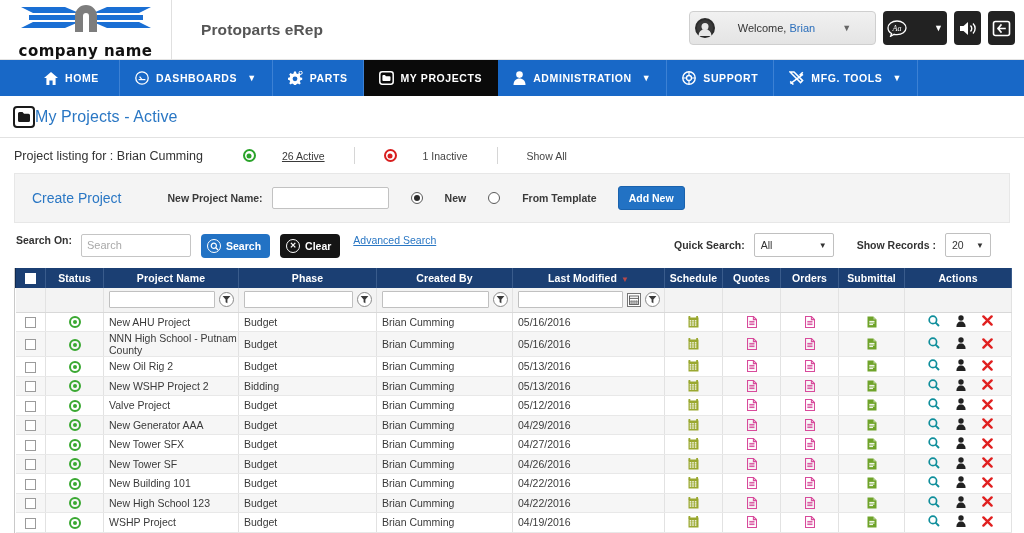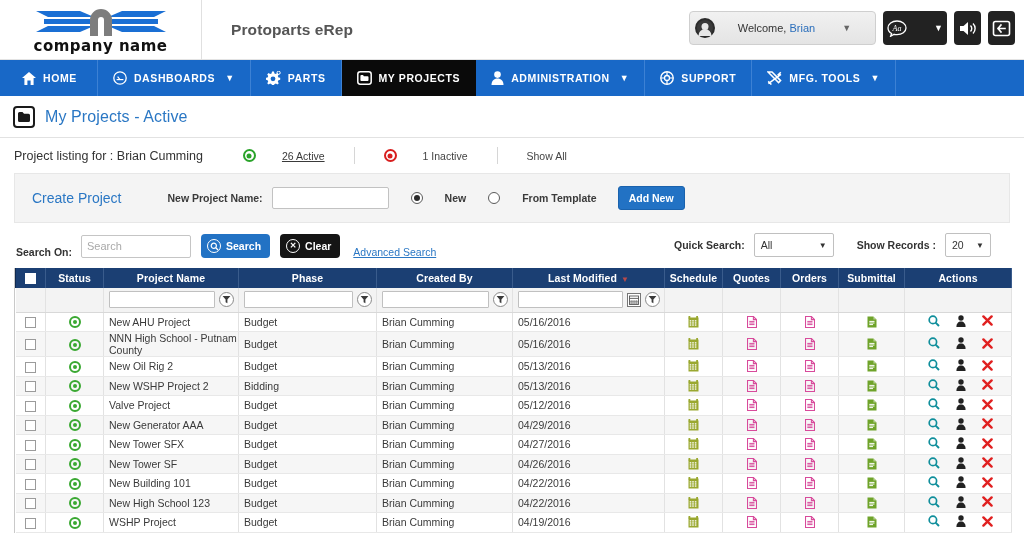--- a/index.html
+++ b/index.html
@@ -14,23 +14,23 @@
 
   
   .topbar {
     height:60px; width:100%;
     background:#ffffff;
     display:flex; align-items:center;
     position:relative;
     border-bottom:1px solid #e3e3e3;
   }
   .logo-wrap {
-    width:202px; height:60px;
+    width:172px; height:60px;
     display:flex; flex-direction:column;
-    align-items:center; justify-content:center;
+    align-items:center; justify-content:space-between;
     border-right:1px solid #e0e0e0;
     padding-top:2px;
   }
   .logo-mark { position:relative; width:134px; height:32px; }
   .logo-mark svg { display:block; }
   .logo-text {
     font-family:"DejaVu Sans", sans-serif;
     font-weight:bold; font-size:15px; letter-spacing:0.5px;
     color:#111; margin-top:-1px;
   }
@@ -79,28 +79,28 @@
   .navbar {
     height:36px; background:#1868c7; display:flex; align-items:stretch;
     font-size:10.5px; font-weight:bold; letter-spacing:0.6px; color:#fff;
   }
   .nav-item {
     display:flex; align-items:center; gap:7px;
     padding:0 15px;
     border-right:1px solid #3c81d4;
     white-space:nowrap;
   }
-  .nav-item:first-child { padding-left:22px; padding-right:20px; }
+  .nav-item:first-child { padding-left:44px; padding-right:20px; }
   .nav-item.active { background:#0a0a0a; border-right:1px solid #0a0a0a; }
   .nav-item svg { display:block; flex:0 0 auto; }
   .nav-caret { font-size:9px; margin-left:3px; }
 
   
   .page-title-row {
-    display:flex; align-items:center; gap:10px;
+    display:flex; align-items:center; 
     padding:10px 0 9px 13px;
     border-bottom:1px solid #e2e2e2;
   }
   .page-title {
     font-size:16px; color:#2a77c4; letter-spacing:0.1px;
   }
   .pt-icon {
     width:22px; height:22px; border:2px solid #1a1a1a; border-radius:4px;
     display:flex; align-items:center; justify-content:center;
   }
@@ -160,21 +160,21 @@
   }
   .radio-lbl { font-size:10.5px; color:#3a3a3a; font-weight:bold; }
   .addnew-btn {
     margin-left:21px; background:#2272c4; color:#fff; font-size:10.5px;
     font-weight:bold; border-radius:3px; padding:5px 10px;
     border:1px solid #1a62ad;
   }
 
   
   .search-row {
-    display:flex; align-items:flex-end; padding:11px 14px 10px 16px;
+    display:flex; align-items:flex-start; padding:11px 14px 10px 16px;
     position:relative;
   }
   .so-label { font-size:10.5px; font-weight:bold; color:#333; margin-right:9px; }
   .so-input {
     width:110px; height:23px; border:1px solid #c5c5c5; background:#fff;
     border-radius:2px; font-size:11px; color:#a9a9a9;
     padding:0 5px; line-height:21px;
   }
   .pill {
     display:flex; align-items:center; gap:5px;

